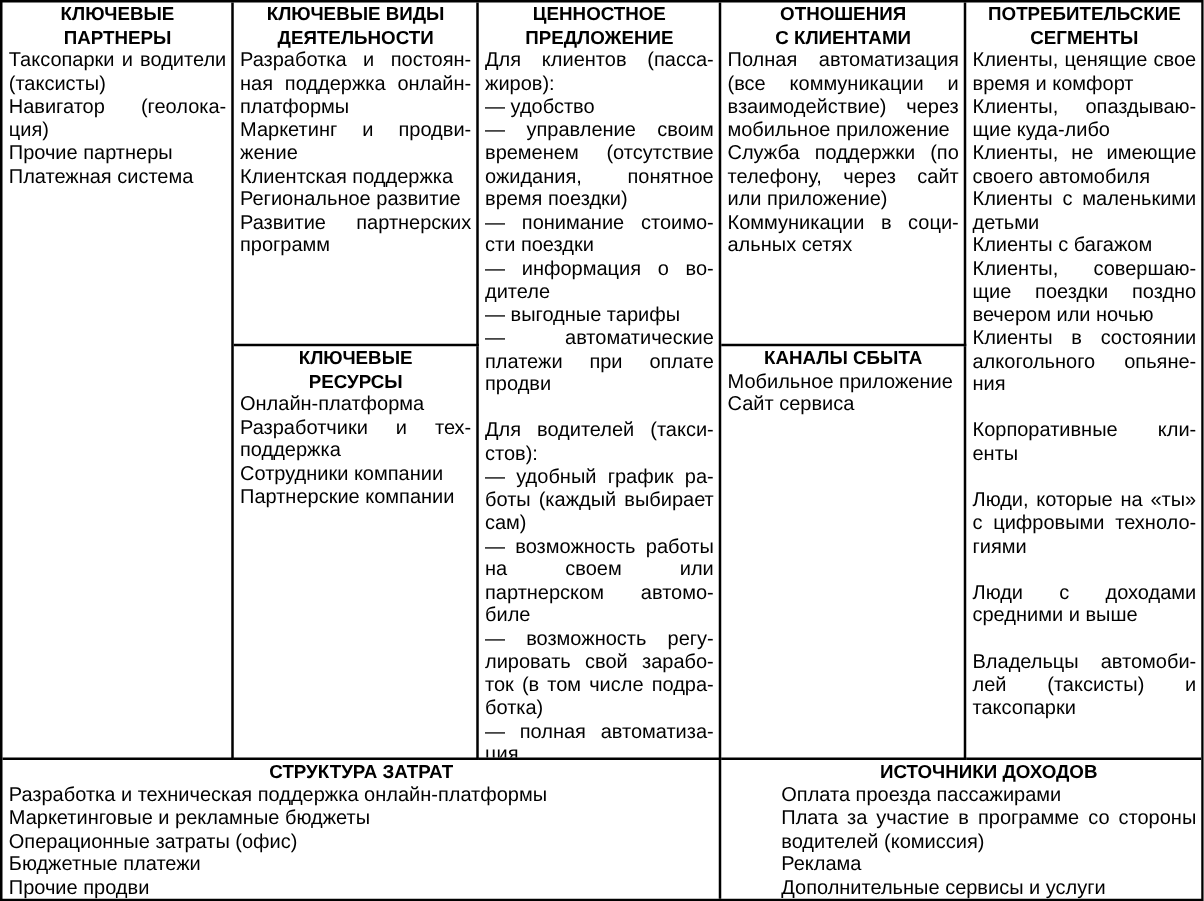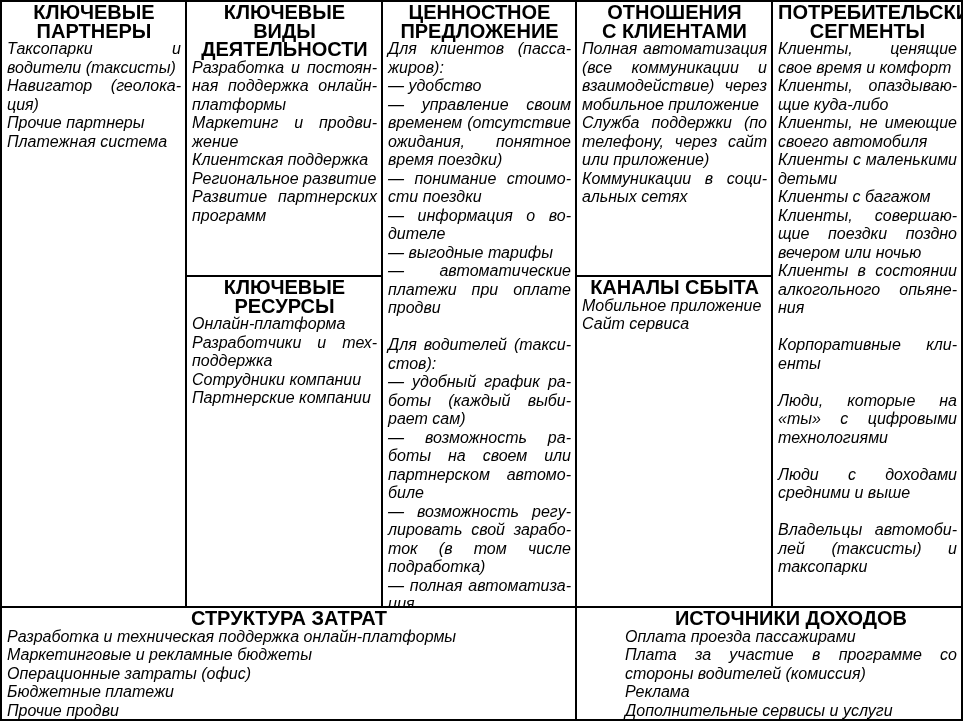--- a/index.html
+++ b/index.html
@@ -18,22 +18,22 @@
   .b-b{border-bottom:2px solid #000;}
   .key-partners{grid-column:1;grid-row:1/3;}
   .key-activities{grid-column:2;grid-row:1;}
   .key-resources{grid-column:2;grid-row:2;}
   .value-proposition{grid-column:3;grid-row:1/3;}
   .customer-relationships{grid-column:4;grid-row:1;}
   .channels{grid-column:4;grid-row:2;}
   .customer-segments{grid-column:5;grid-row:1/3;}
   .cost-structure{grid-column:1/4;grid-row:3;}
   .revenue-streams{grid-column:4/6;grid-row:3;padding-left:48px;}
-  .title{margin:0;font-size:20px;font-weight:bold;text-align:center;white-space:pre-line;line-height:18.5px;}
-  .items{margin:0;font-style:italic;}
+  .title{margin:0;font-size:15px;font-weight:bold;text-align:center;white-space:pre-line;line-height:18.5px;}
+  .items{margin:0;}
   .items p{margin:0;text-align:justify;hyphens:manual;}
   .items p:empty{min-height:18.5px;}
 </style>
 </head>
 <body>
 
 <main class="canvas">
 
   <section class="cell key-partners b-r b-b">
     <h2 class="title">КЛЮЧЕВЫЕ

